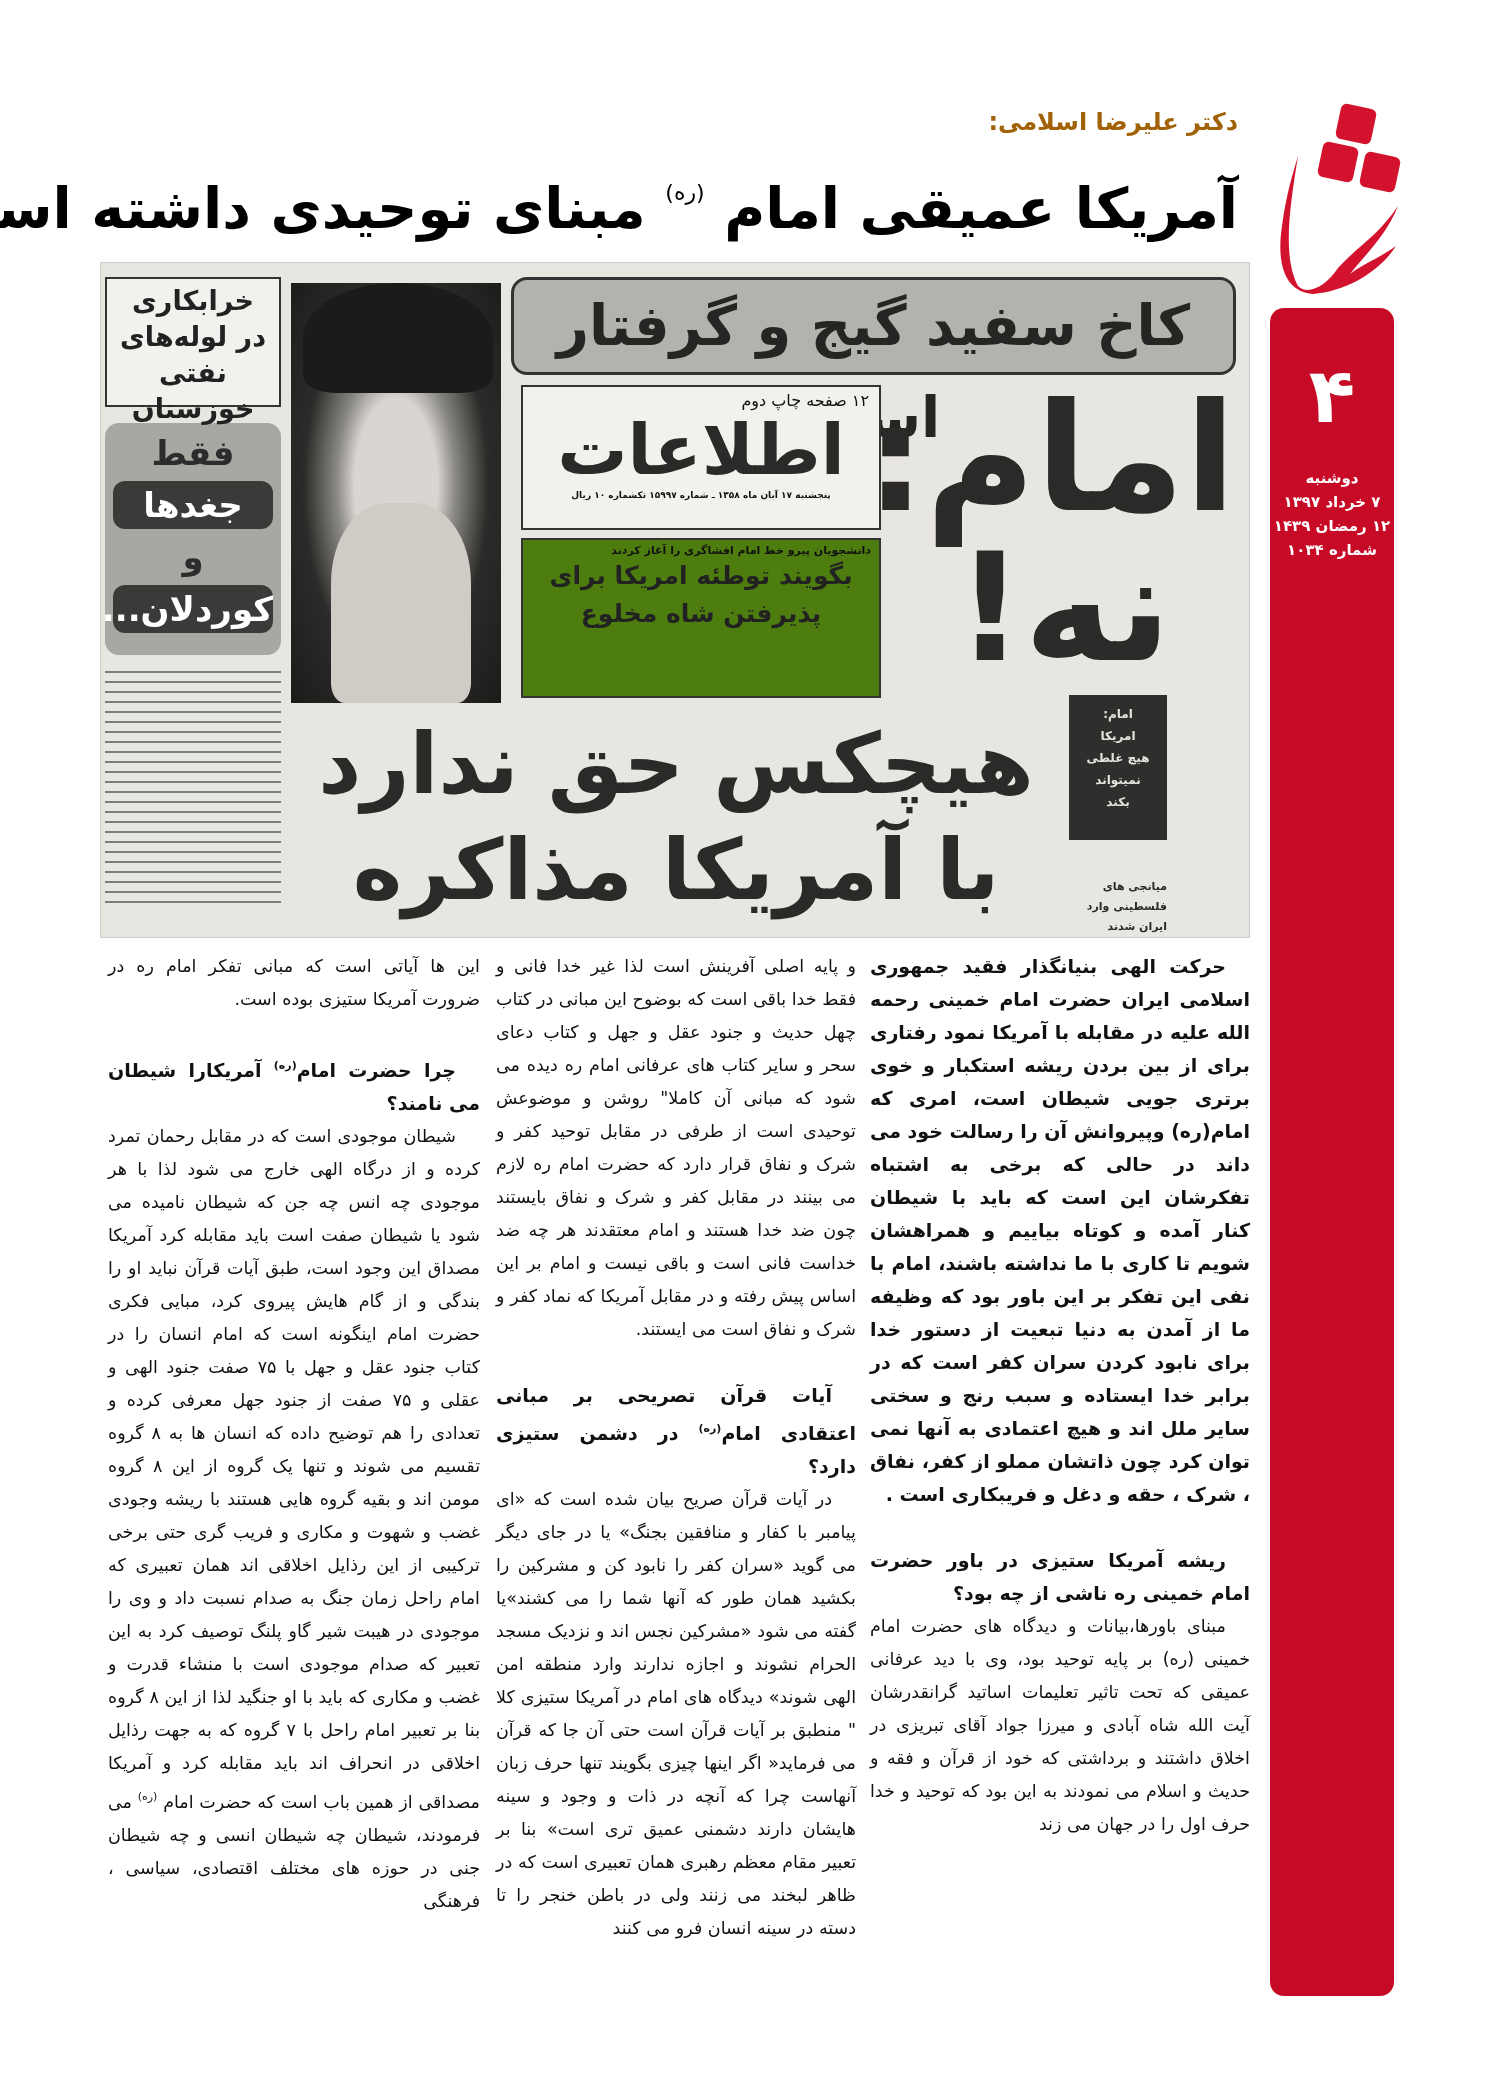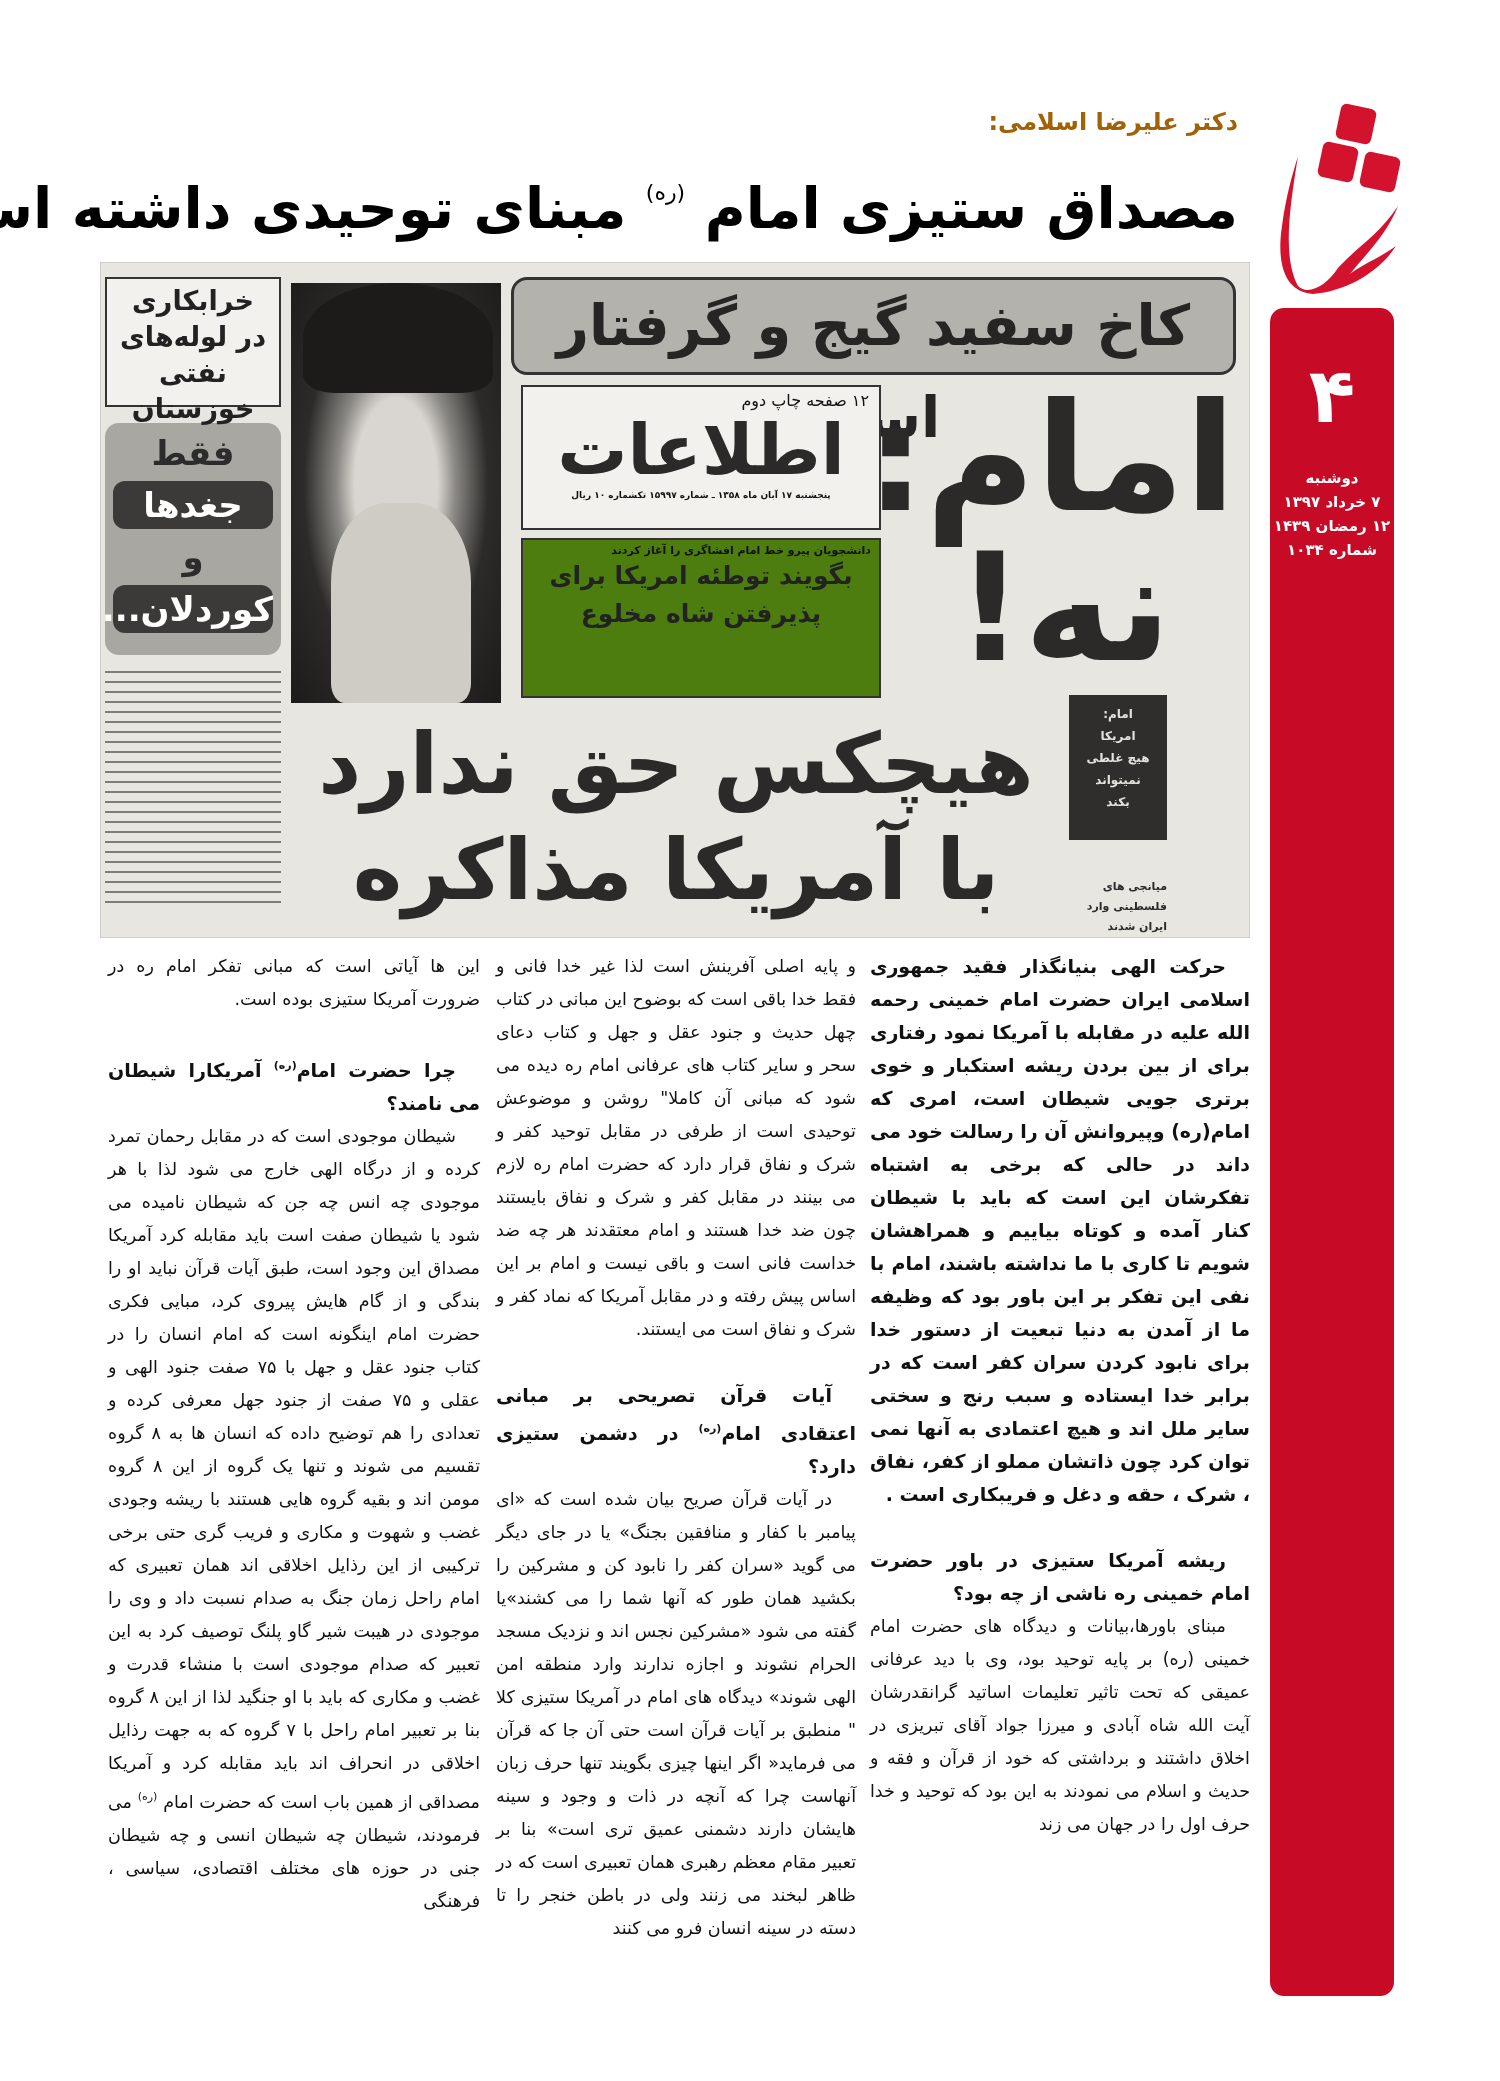--- a/index.html
+++ b/index.html
@@ -132,21 +132,21 @@
   <div class="page-num">۴</div>
   <div class="meta">
     <div>دوشنبه</div>
     <div>۷ خرداد ۱۳۹۷</div>
     <div>۱۲ رمضان ۱۴۳۹</div>
     <div>شماره ۱۰۳۴</div>
   </div>
 </div>
 
 <div class="kicker">دکتر علیرضا اسلامی:</div>
-<h1 class="headline"><span>مصداق ستیزی امام</span> <sup>(ره)</sup> <span>مبنای توحیدی داشته است</span></h1>
+<h1 class="headline"><span>آمریکا عمیقی امام</span> <sup>(ره)</sup> <span>مبنای توحیدی داشته است</span></h1>
 
 <div class="clip">
   <div class="left-col">
     <div class="box1">
       <div>خرابکاری</div>
       <div>در لوله‌های</div>
       <div>نفتی خوزستان</div>
     </div>
     <div class="box2">
       <div class="plain">فقط</div>

